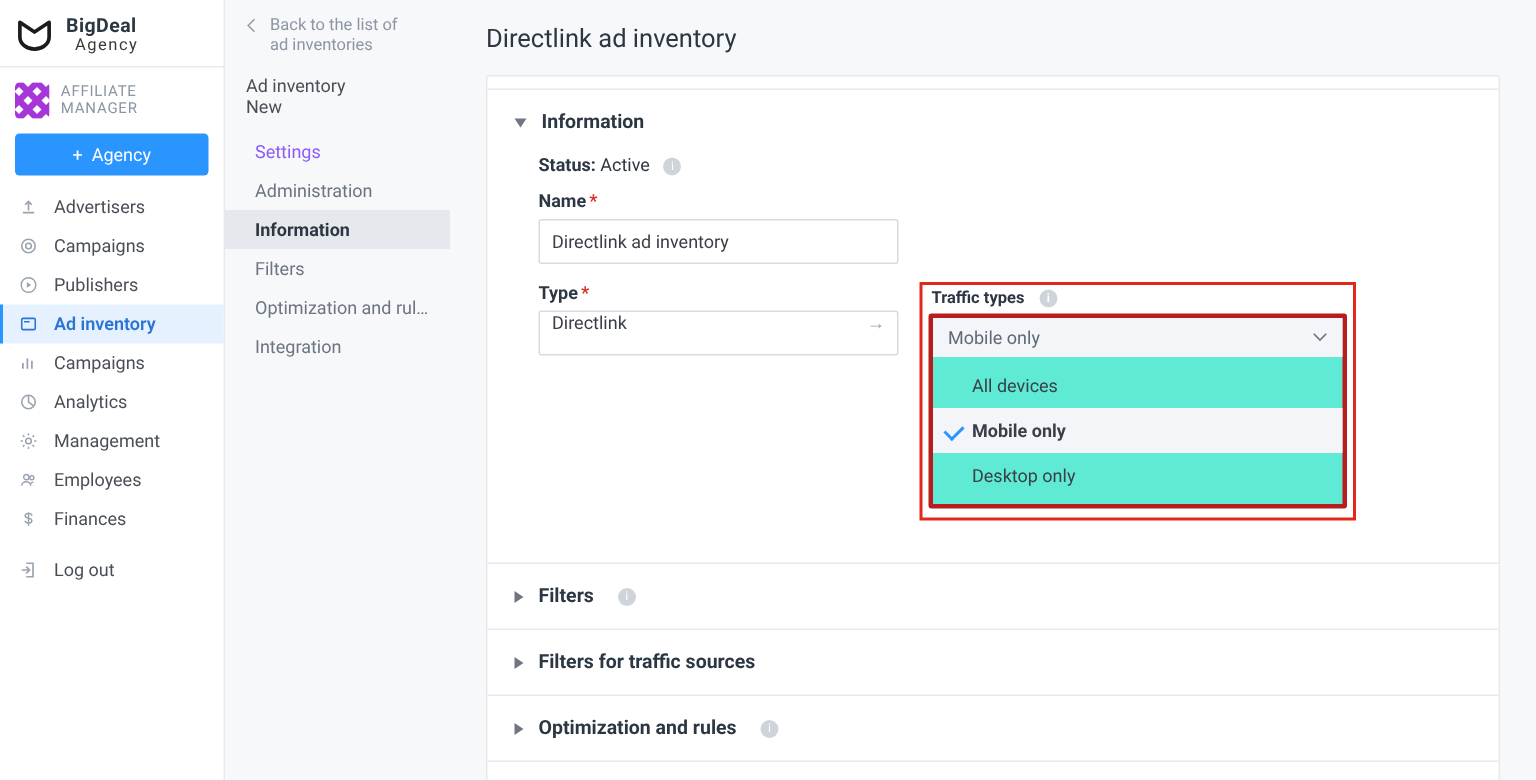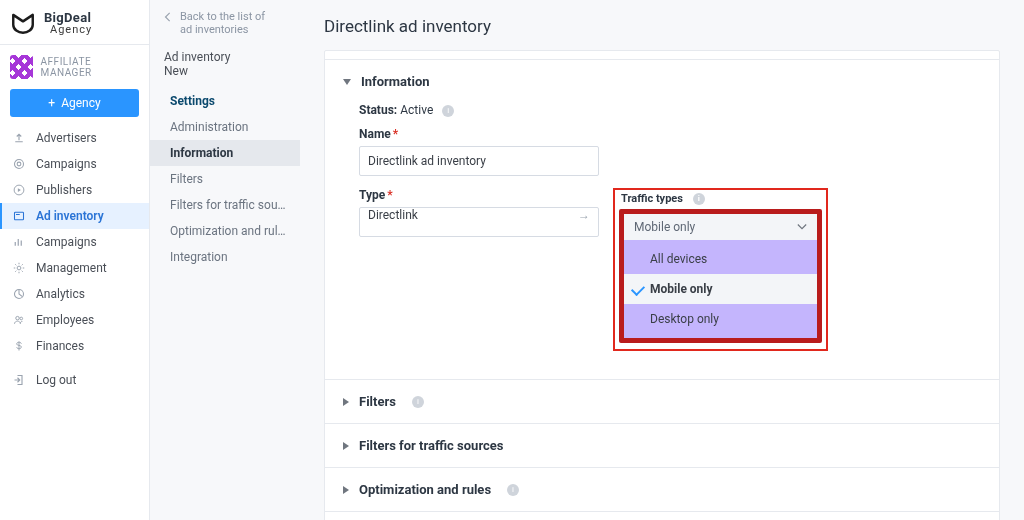--- a/index.html
+++ b/index.html
@@ -33,21 +33,21 @@
   .nav-item.active{background:var(--active);color:#2a74d6;font-weight:600;border-left:2px solid var(--accent2);padding-left:10px}
   .nav-item .ico{width:14px;color:#9aa3af;display:flex;justify-content:center}
   .nav-item.active .ico{color:#2a74d6}
   .nav-sep{height:8px}
   
   .panel{width:var(--panel-w);flex:0 0 auto;padding:10px 0 0 0}
   .back{display:flex;gap:8px;align-items:flex-start;padding:0 10px 10px 14px;color:var(--muted);font-size:11px;cursor:pointer}
   .back .arrow{margin-top:2px}
   .panel-title{padding:4px 14px 0 14px;font-size:12px;color:#4a4f57}
   .panel-sub{padding:0 14px 8px 14px;font-size:12px;color:#4a4f57}
-  .settings-head{padding:8px 14px 6px 20px;font-size:12px;font-weight:700;color:#0c4a6e}
+  .settings-head{padding:8px 14px 6px 20px;font-size:12px;font-weight:400;color:#8b5cf6}
   .settings-item{padding:6px 14px 6px 20px;font-size:12px;color:#6b7480;cursor:pointer;white-space:nowrap;overflow:hidden;text-overflow:ellipsis}
   .settings-item.active{background:#e5e8ed;color:#2d3743;font-weight:700}
   
   .content{flex:1;padding:12px 24px}
   .page-title{font-size:17px;font-weight:400;color:#2d3743;margin:4px 0 14px 0}
   .card{background:#fff;border:1px solid var(--border);border-radius:2px;max-width:700px}
   .card-divider{border-top:1px solid var(--border)}
   .section-row{display:flex;align-items:center;gap:10px;padding:14px 18px;cursor:pointer}
   .tri{width:0;height:0;border-left:4px solid transparent;border-right:4px solid transparent;border-top:6px solid #70767f}
   .tri.right{border-top:4px solid transparent;border-bottom:4px solid transparent;border-left:6px solid #70767f;border-right:none}
@@ -57,23 +57,23 @@
   .status-row b{font-weight:700}
   .info-dot{display:inline-flex;align-items:center;justify-content:center;width:12px;height:12px;border-radius:50%;background:#cfd4db;color:#fff;font-size:8px;margin-left:6px;vertical-align:middle}
   .form-row{display:flex;gap:14px;align-items:flex-end;margin-bottom:12px;position:relative}
   .form-col{flex:0 0 240px;display:flex;flex-direction:column;gap:5px}
   .label{font-size:12px;font-weight:700}
   .req{color:var(--red);margin-left:2px}
   .input{height:30px;border:1px solid #d6dbe3;border-radius:2px;padding:0 8px;font-size:12px;color:#3a3f47;background:#fff}
   .select-like{display:flex;align-items:flex-start;justify-content:space-between}
   .select-like .arrow-r{color:#9aa3af}
   
-  .traffic-wrap{position:relative;padding:4px 6px 8px 6px;outline:2px solid #e1281d;outline-offset:-2px;width:215px}
+  .traffic-wrap{position:relative;padding:4px 6px 8px 6px;outline:2px solid #e1281d;outline-offset:-2px;width:291px}
   .traffic-label{font-size:11px;font-weight:700;margin:0 0 4px 2px;display:flex;align-items:center;gap:4px}
-  .dropdown{border:5px solid #b91c1c;border-radius:2px;background:#c4b5fd}
+  .dropdown{border:3px solid #b91c1c;border-radius:2px;background:#5eead4}
   .dropdown-head{display:flex;align-items:center;justify-content:space-between;padding:6px 10px;background:#f3f5f8;color:#5f6875;font-size:12px;cursor:pointer}
   .chev{width:10px;height:10px}
   .dropdown-opts{padding:4px 0}
   .opt{display:flex;align-items:center;gap:8px;padding:8px 12px 8px 26px;font-size:12px;color:#3a3f47;cursor:pointer;position:relative}
   .opt.selected{background:#f3f5f8;font-weight:700}
   .opt.selected::before{content:"";position:absolute;left:8px;width:10px;height:6px;border-left:2px solid var(--accent2);border-bottom:2px solid var(--accent2);transform:rotate(-45deg)}
   .collapsed-section{padding:14px 18px;display:flex;align-items:center;gap:10px;cursor:pointer}
   svg{display:block}
 </style>
 </head>
@@ -140,34 +140,34 @@
           <span class="ico">
             <svg width="12" height="12" viewBox="0 0 16 16">
               <path d="M3 13V8m4 5V4m4 9V6" fill="none" stroke="currentColor" stroke-width="1.6"></path>
             </svg>
           </span>
           <span>Campaigns</span>
         </div>
         <div class="nav-item">
           <span class="ico">
             <svg width="12" height="12" viewBox="0 0 16 16">
+              <circle cx="8" cy="8" r="6" fill="none" stroke="currentColor" stroke-width="1.4"></circle>
+              <path d="M8 2v6l4.5 3.5" fill="none" stroke="currentColor" stroke-width="1.4"></path>
+            </svg>
+          </span>
+          <span>Analytics</span>
+        </div>
+        <div class="nav-item">
+          <span class="ico">
+            <svg width="12" height="12" viewBox="0 0 16 16">
               <circle cx="8" cy="8" r="2.5" fill="none" stroke="currentColor" stroke-width="1.3"></circle>
               <path d="M8 1v2M8 13v2M1 8h2M13 8h2M3 3l1.4 1.4M11.6 11.6 13 13M13 3l-1.4 1.4M4.4 11.6 3 13" stroke="currentColor" stroke-width="1.3"></path>
             </svg>
           </span>
           <span>Management</span>
-        </div>
-        <div class="nav-item">
-          <span class="ico">
-            <svg width="12" height="12" viewBox="0 0 16 16">
-              <circle cx="8" cy="8" r="6" fill="none" stroke="currentColor" stroke-width="1.4"></circle>
-              <path d="M8 2v6l4.5 3.5" fill="none" stroke="currentColor" stroke-width="1.4"></path>
-            </svg>
-          </span>
-          <span>Analytics</span>
         </div>
         <div class="nav-item">
           <span class="ico">
             <svg width="12" height="12" viewBox="0 0 16 16">
               <circle cx="6" cy="5.5" r="2.3" fill="none" stroke="currentColor" stroke-width="1.3"></circle>
               <circle cx="11" cy="6" r="1.8" fill="none" stroke="currentColor" stroke-width="1.3"></circle>
               <path d="M2 13c0-2 2-3.5 4-3.5s4 1.5 4 3.5M9.5 12.5c.3-1.6 1.5-2.6 3-2.6" fill="none" stroke="currentColor" stroke-width="1.3"></path>
             </svg>
           </span>
           <span>Employees</span>
@@ -204,21 +204,20 @@
         <div>ad inventories</div>
       </span>
     </div>
     <div class="panel-title">Ad inventory</div>
     <div class="panel-sub">New</div>
     <div class="settings-head">Settings</div>
     <div id="settings-list">
         <div class="settings-item">Administration</div>
         <div class="settings-item active">Information</div>
         <div class="settings-item">Filters</div>
-        <div class="settings-item">Filters for traffic sour...</div>
         <div class="settings-item">Optimization and rules</div>
         <div class="settings-item">Integration</div>
       </div>
   </aside>
 
   <main class="content">
     <h1 class="page-title">Directlink ad inventory</h1>
 
     <div class="card">
       <div style="height:8px"></div>

